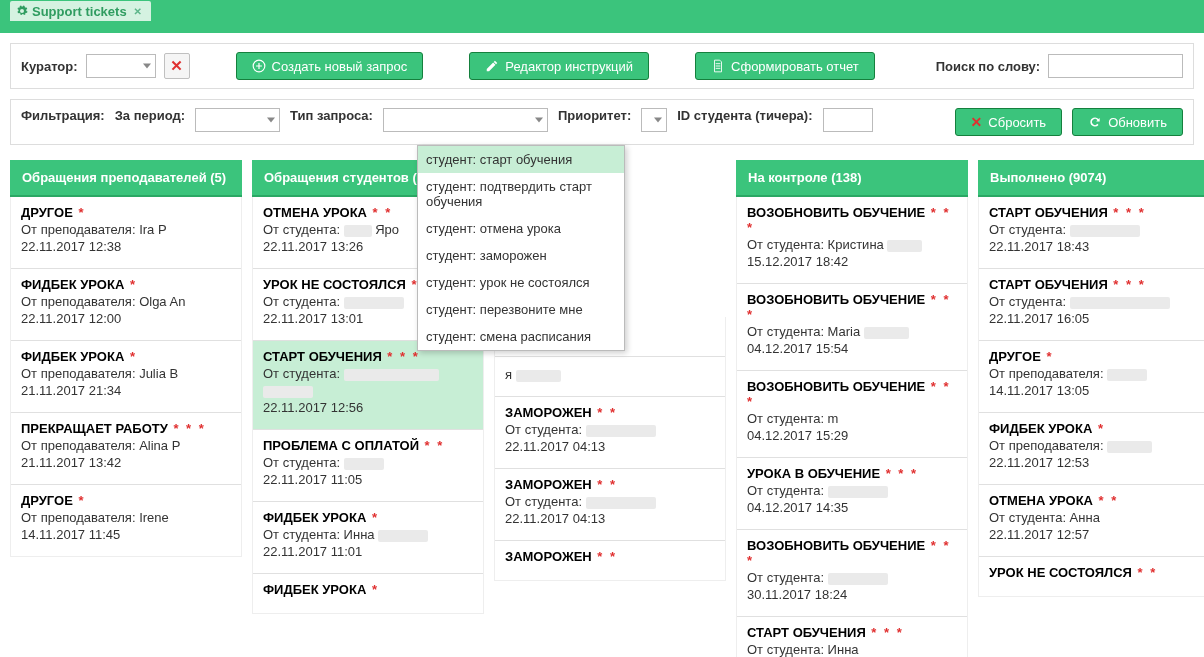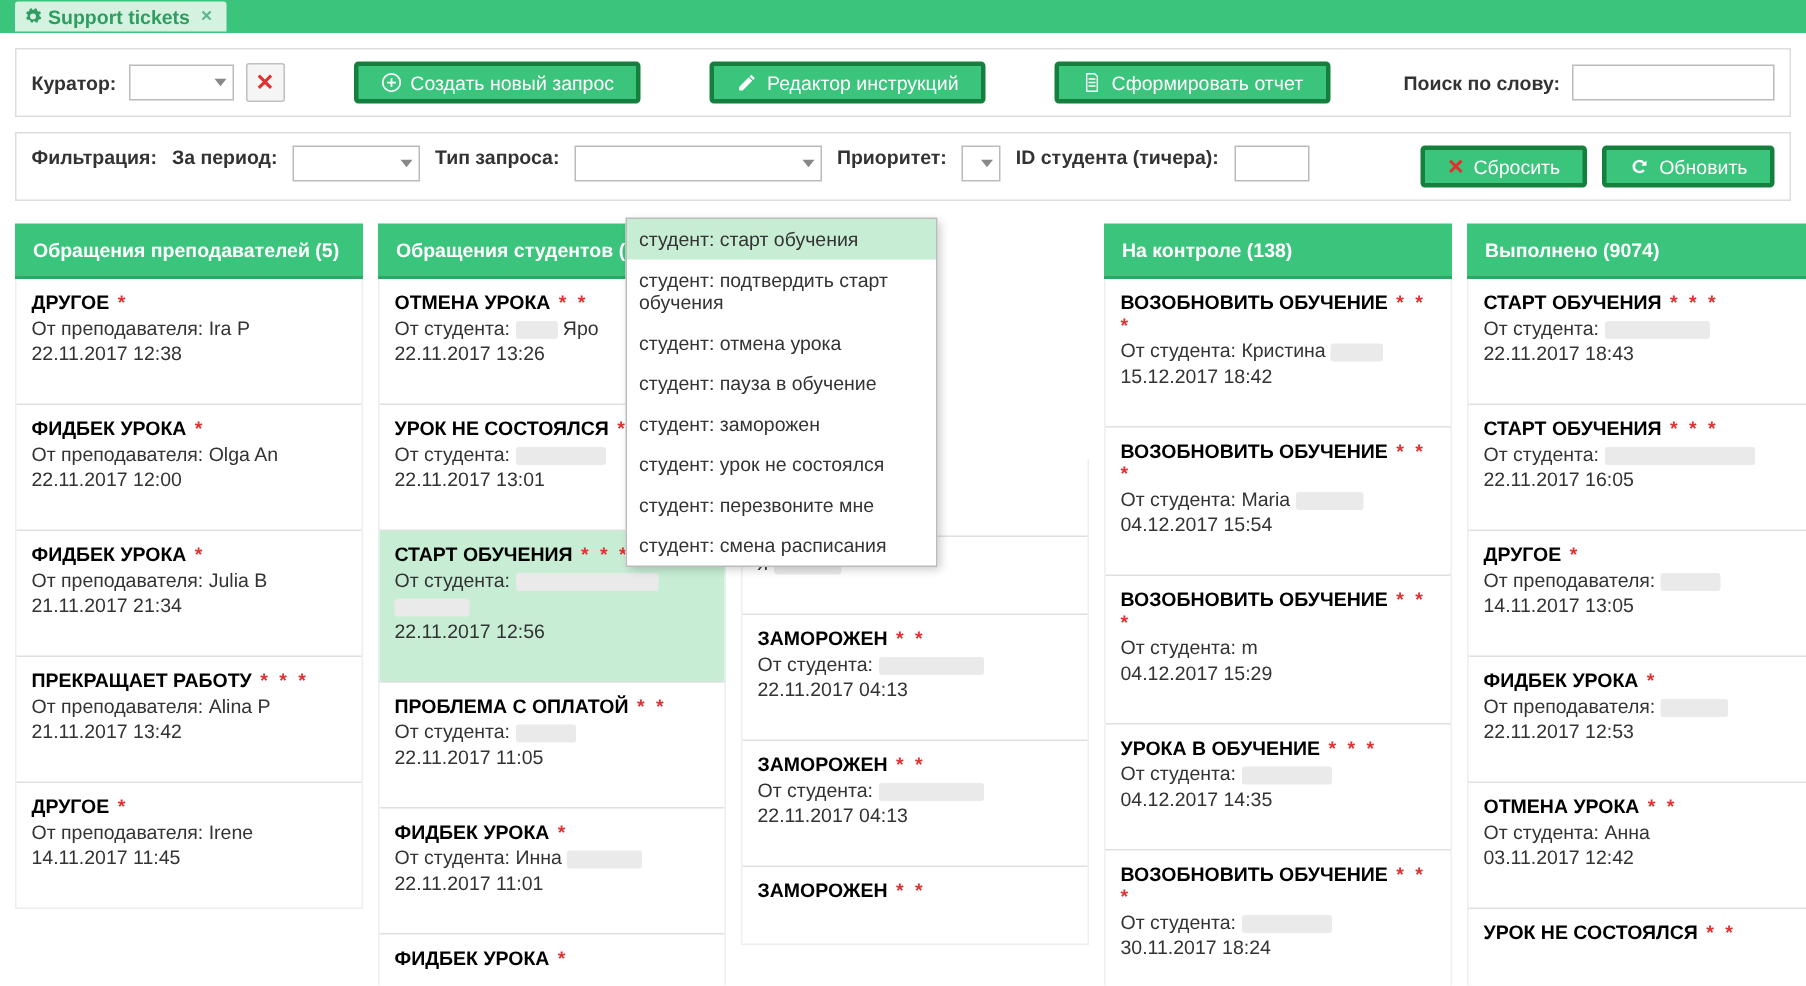--- a/index.html
+++ b/index.html
@@ -7,21 +7,21 @@
     font-family: Arial, Helvetica, sans-serif;
     font-size: 13px;
     background: #fff;
     width: 1204px;
     height: 657px;
     overflow: hidden;
     position: relative;
   }
   .top-bar {
     background: #3bc47c;
-    height: 22px;
+    height: 33px;
     padding-left: 10px;
   }
   .tab {
     display: inline-flex;
     align-items: center;
     background: #d5f2e1;
     color: #2f9c60;
     font-weight: bold;
     height: 20px;
     padding: 0 6px;
@@ -68,21 +68,21 @@
     border: 1px solid #c0c0c0;
     background: #f5f5f5;
     display: inline-flex; align-items: center; justify-content: center;
     border-radius: 2px;
   }
   .x-btn span { color: #e03030; font-weight: bold; font-size: 15px; }
 
   .g-btn {
     background: #3bc47c;
     color: #fff;
-    border: 3px solid #15803d;
+    border: 1px solid #15803d;
     height: 28px;
     padding: 0 15px;
     display: inline-flex;
     align-items: center;
     gap: 6px;
     border-radius: 3px;
     font-size: 13px;
     white-space: nowrap;
   }
   .g-btn svg { fill: #fff; }
@@ -121,21 +121,21 @@
     font-weight: bold;
     padding: 10px 12px;
     border-bottom: 2px solid #2aa864;
   }
   .cards {
     border: 1px solid #eee;
     border-top: none;
     background: #fff;
   }
   .card {
-    padding: 8px 10px 26px 10px;
+    padding: 8px 10px 14px 10px;
     border-bottom: 1px solid #e0e0e0;
   }
   .card:last-child { border-bottom: none; }
   .card-title {
     font-weight: bold;
     color: #000;
     display: inline;
   }
   .stars { color: #e03030; font-weight: bold; letter-spacing: 2px; margin-left: 2px; }
   .line { color: #333; margin-top: 2px; }
@@ -406,32 +406,31 @@
           <div class="line">14.11.2017 13:05</div>
         </div>
         <div class="card">
           <div><span class="card-title">ФИДБЕК УРОКА </span><span class="stars">*</span></div>
           <div class="line">От преподавателя: <span class="muted" style="width: 45px;"></span></div>
           <div class="line">22.11.2017 12:53</div>
         </div>
         <div class="card">
           <div><span class="card-title">ОТМЕНА УРОКА </span><span class="stars">* *</span></div>
           <div class="line">От студента: Анна</div>
-          <div class="line">03.11.2017 12:42</div>
+          <div class="line">22.11.2017 12:57</div>
         </div>
         <div class="card">
           <div><span class="card-title">УРОК НЕ СОСТОЯЛСЯ </span><span class="stars">* *</span></div>
           <div class="line"></div>
         </div>
       </div>
     </div>
   </div>
 
 <div class="dropdown" id="dropdown">
     <div class="opt sel">студент: старт обучения</div>
     <div class="opt">студент: подтвердить старт обучения</div>
     <div class="opt">студент: отмена урока</div>
-    <div class="opt">студент: пауза в обучение</div>
     <div class="opt">студент: заморожен</div>
     <div class="opt">студент: урок не состоялся</div>
     <div class="opt">студент: перезвоните мне</div>
     <div class="opt">студент: смена расписания</div>
   </div>
 
 </body></html>

